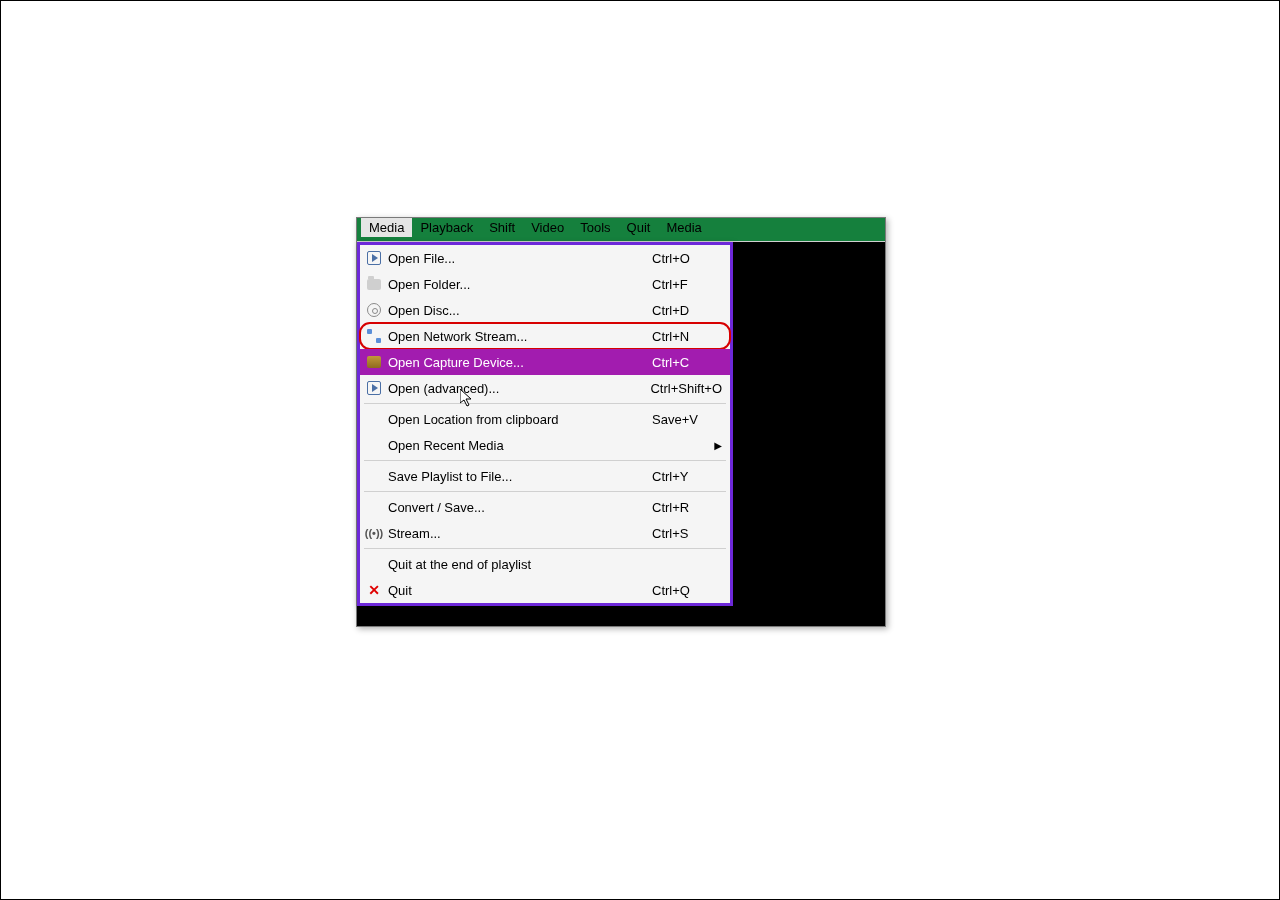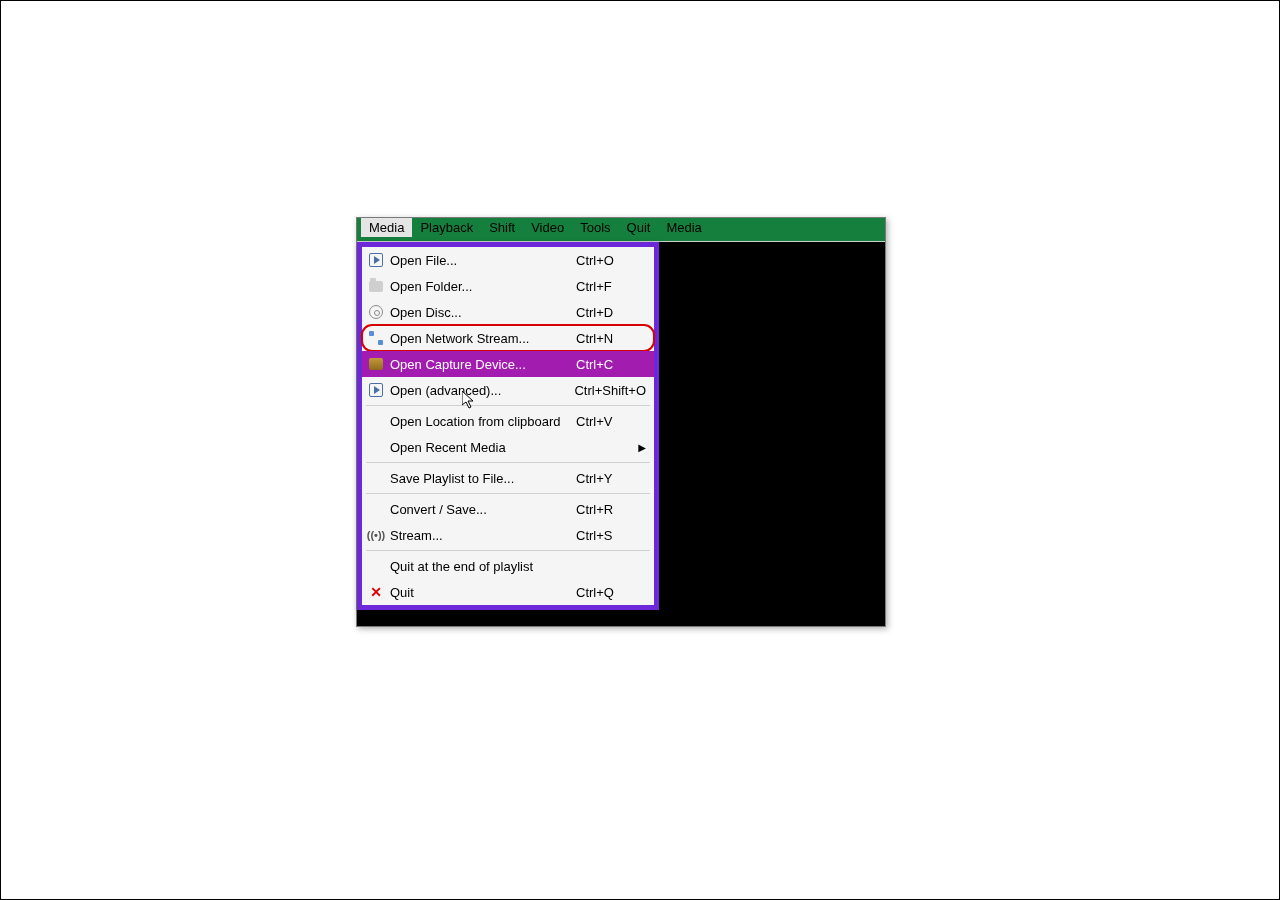--- a/index.html
+++ b/index.html
@@ -35,23 +35,23 @@
       color: #000;
       cursor: default;
     }
     .menubar-item.active {
       background: #e5e5e5;
     }
     .dropdown {
       position: absolute;
       left: 0px;
       top: 24px;
-      width: 302px;
+      width: 376px;
       background: #f5f5f5;
-      border: 5px solid #6d28d9;
+      border: 3px solid #6d28d9;
       box-shadow: 2px 2px 6px rgba(0,0,0,0.3);
     }
     .menu-row {
       display: flex;
       align-items: center;
       height: 26px;
       padding: 0 8px 0 4px;
       position: relative;
     }
     .menu-row.highlighted-blue {
@@ -181,21 +181,21 @@
         </span>
       <span class="menu-label">Open (advanced)...</span>
       <span class="menu-shortcut">Ctrl+Shift+O</span>
     </div>
 
     <div class="menu-sep"></div>
 
     <div class="menu-row">
       <span class="menu-icon"></span>
       <span class="menu-label">Open Location from clipboard</span>
-      <span class="menu-shortcut">Ctrl+V</span>
+      <span class="menu-shortcut">Save+V</span>
     </div>
 
     <div class="menu-row">
       <span class="menu-icon"></span>
       <span class="menu-label">Open Recent Media</span>
       <span class="menu-shortcut"></span>
       <span class="menu-arrow">▶</span>
     </div>
 
     <div class="menu-sep"></div>

